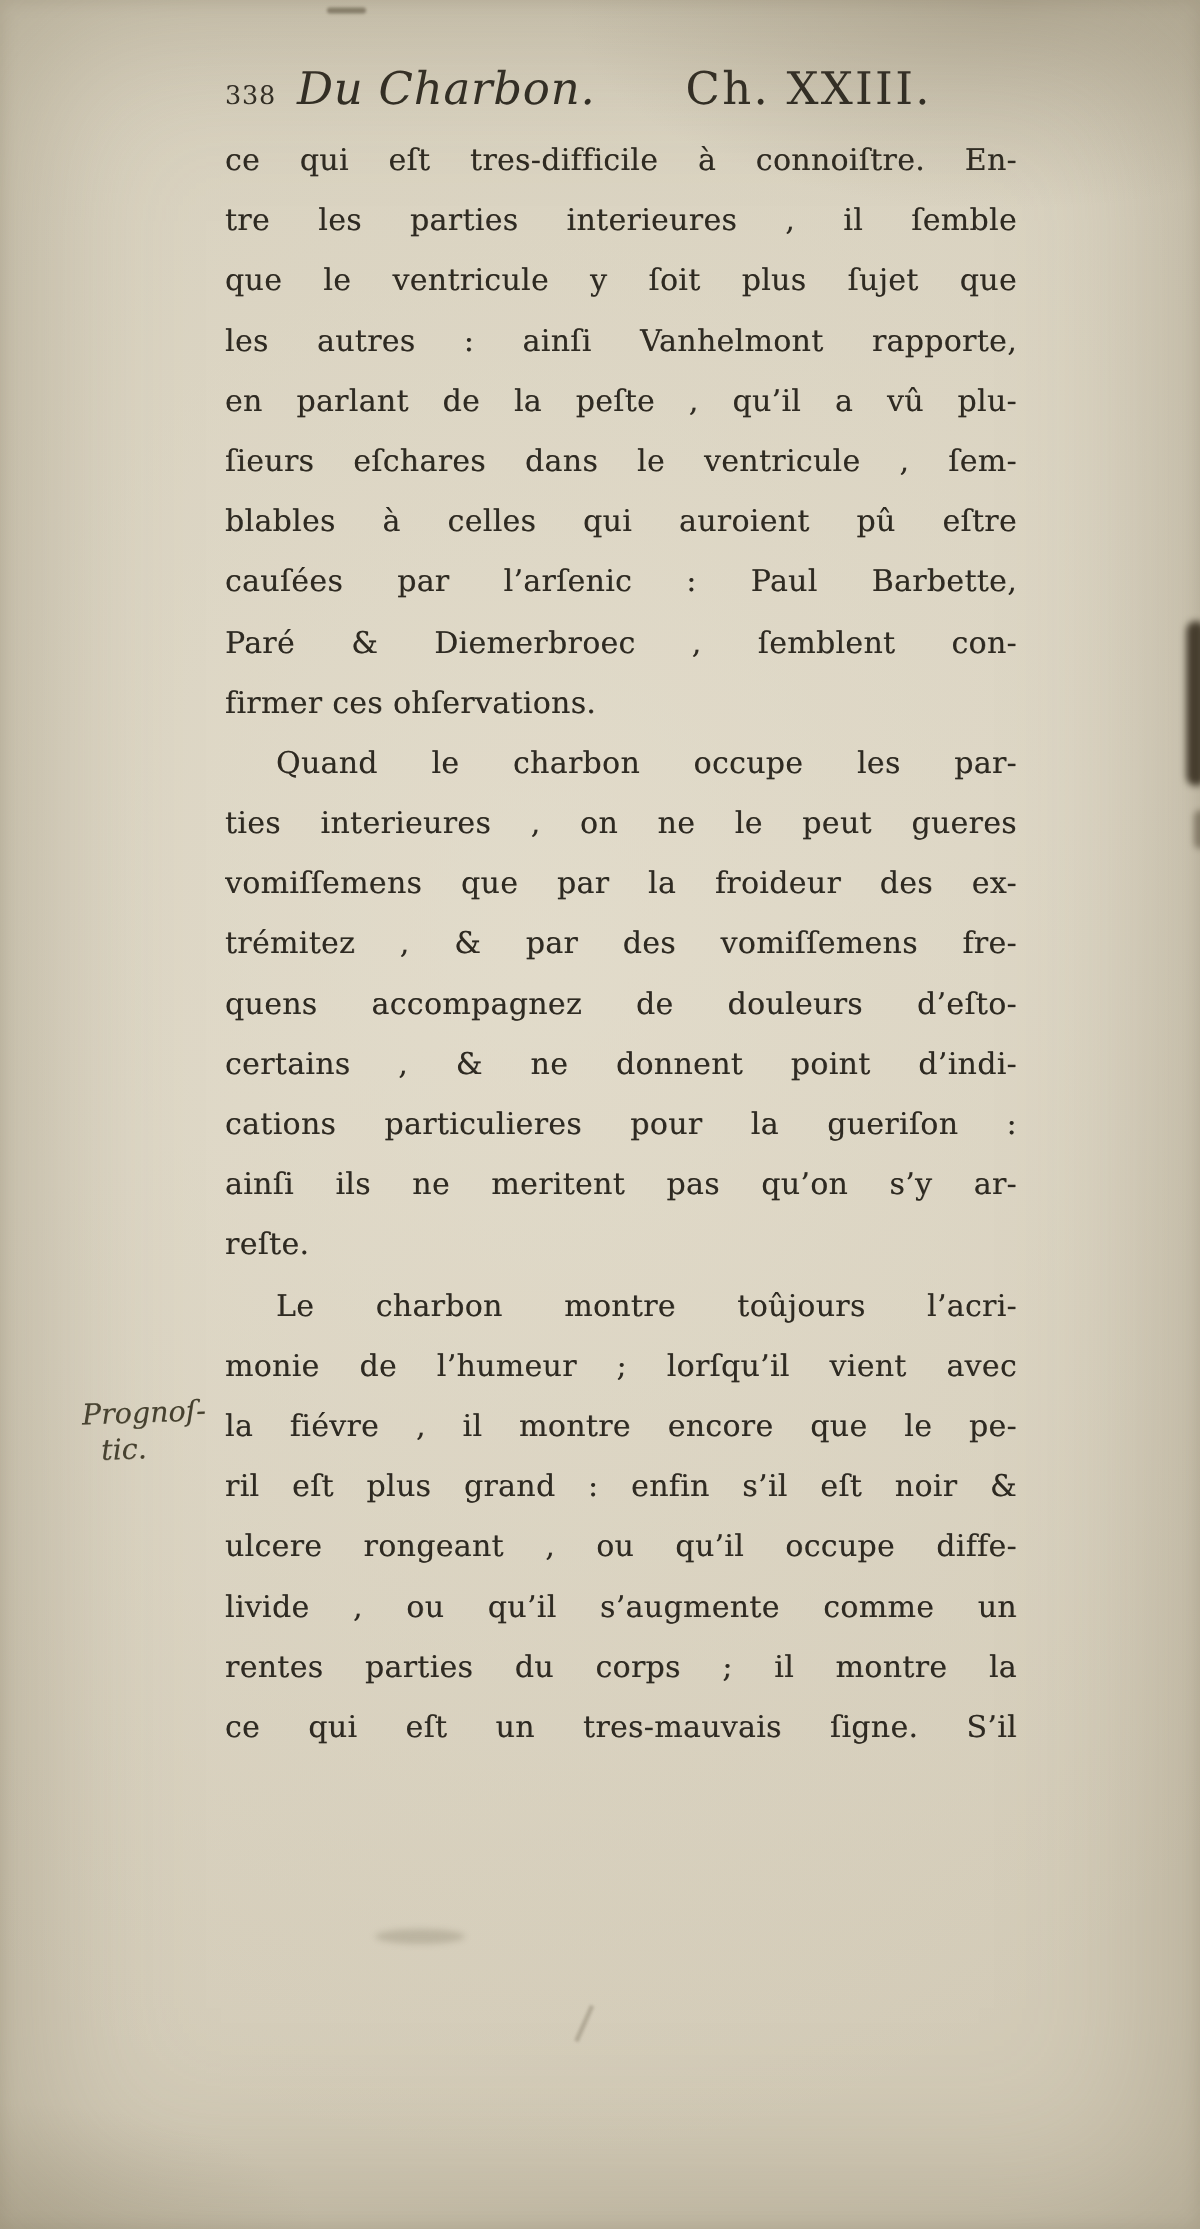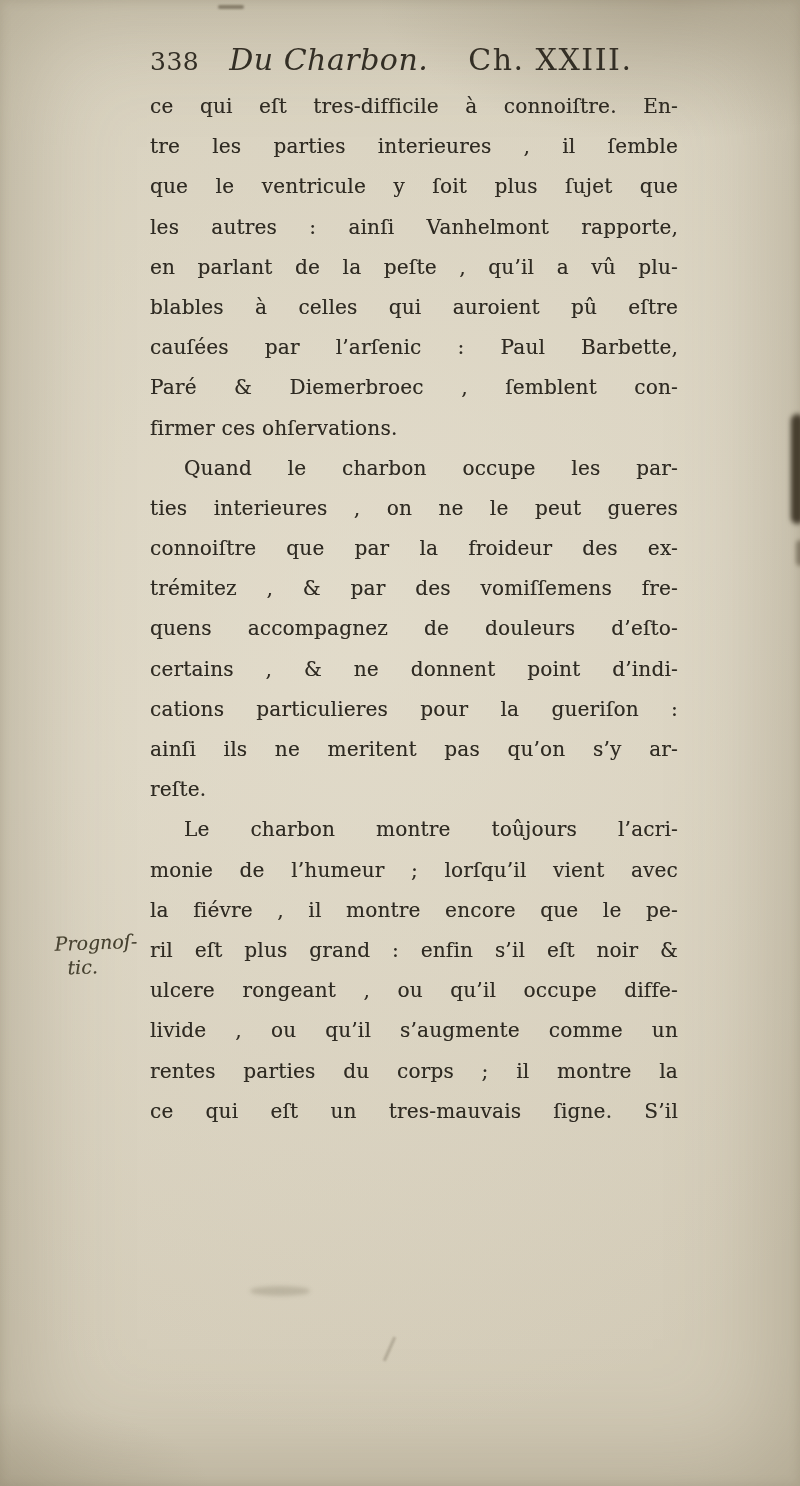--- a/index.html
+++ b/index.html
@@ -48,22 +48,22 @@
     position: absolute; left: 388px; top: 1336px;
     width: 3px; height: 26px;
     background: rgba(110,100,80,.35); filter: blur(1px);
     transform: rotate(24deg);
   }
   .header {
     position: absolute; left: 150px; top: 42px; width: 530px;
     display: flex; align-items: baseline;
     color: var(--ink, #2e2a22);
   }
-  .pagenum { font-size: 25px; letter-spacing: .5px; margin-right: 30px; }
-  .header-title { font-style: italic; font-size: 30px; letter-spacing: .5px; margin-right: 0; }
+  .pagenum { font-size: 17px; letter-spacing: .5px; margin-right: 14px; }
+  .header-title { font-style: italic; font-size: 30px; letter-spacing: .5px; margin-right: 20px; }
   .header-chapter { font-size: 30px; letter-spacing: 1.5px; margin-left: 40px; }
   .text-block {
     position: absolute; left: 150px; top: 86px; width: 528px;
     color: var(--ink, #2e2a22);
     font-size: 20px; letter-spacing: .2px;
     text-shadow: .2px .2px 0 rgba(46,42,34,.45);
   }
   .line {
     height: 40.2px; line-height: 40.2px;
     text-align: justify; text-align-last: justify;
@@ -99,27 +99,28 @@
     <div class="mn-line">Prognoſ-</div>
     <div class="mn-line mn2">tic.</div>
   </div>
 
 <div class="text-block">
     <div class="line">ce qui eſt tres-difficile à connoiſtre. En-</div>
     <div class="line">tre les parties interieures , il ſemble</div>
     <div class="line">que le ventricule y ſoit plus ſujet que</div>
     <div class="line">les autres : ainſi Vanhelmont rapporte,</div>
     <div class="line">en parlant de la peſte , qu’il a vû plu-</div>
+    <div class="line">ſieurs eſchares dans le ventricule , ſem-</div>
     <div class="line">blables à celles qui auroient pû eſtre</div>
     <div class="line">cauſées par l’arſenic : Paul Barbette,</div>
     <div class="line">Paré &amp; Diemerbroec , ſemblent con-</div>
     <div class="line end">firmer ces ohſervations.</div>
     <div class="line indent">Quand le charbon occupe les par-</div>
     <div class="line">ties interieures , on ne le peut gueres</div>
-    <div class="line">connoiſtre que par la froideur des ex-</div>
+    <div class="line">vomiſſemens que par la froideur des ex-</div>
     <div class="line">trémitez , &amp; par des vomiſſemens fre-</div>
     <div class="line">quens accompagnez de douleurs d’eſto-</div>
     <div class="line">certains , &amp; ne donnent point d’indi-</div>
     <div class="line">cations particulieres pour la gueriſon :</div>
     <div class="line">ainſi ils ne meritent pas qu’on s’y ar-</div>
     <div class="line end">reſte.</div>
     <div class="line indent">Le charbon montre toûjours l’acri-</div>
     <div class="line">monie de l’humeur ; lorſqu’il vient avec</div>
     <div class="line">la fiévre , il montre encore que le pe-</div>
     <div class="line">ril eſt plus grand : enfin s’il eſt noir &amp;</div>

